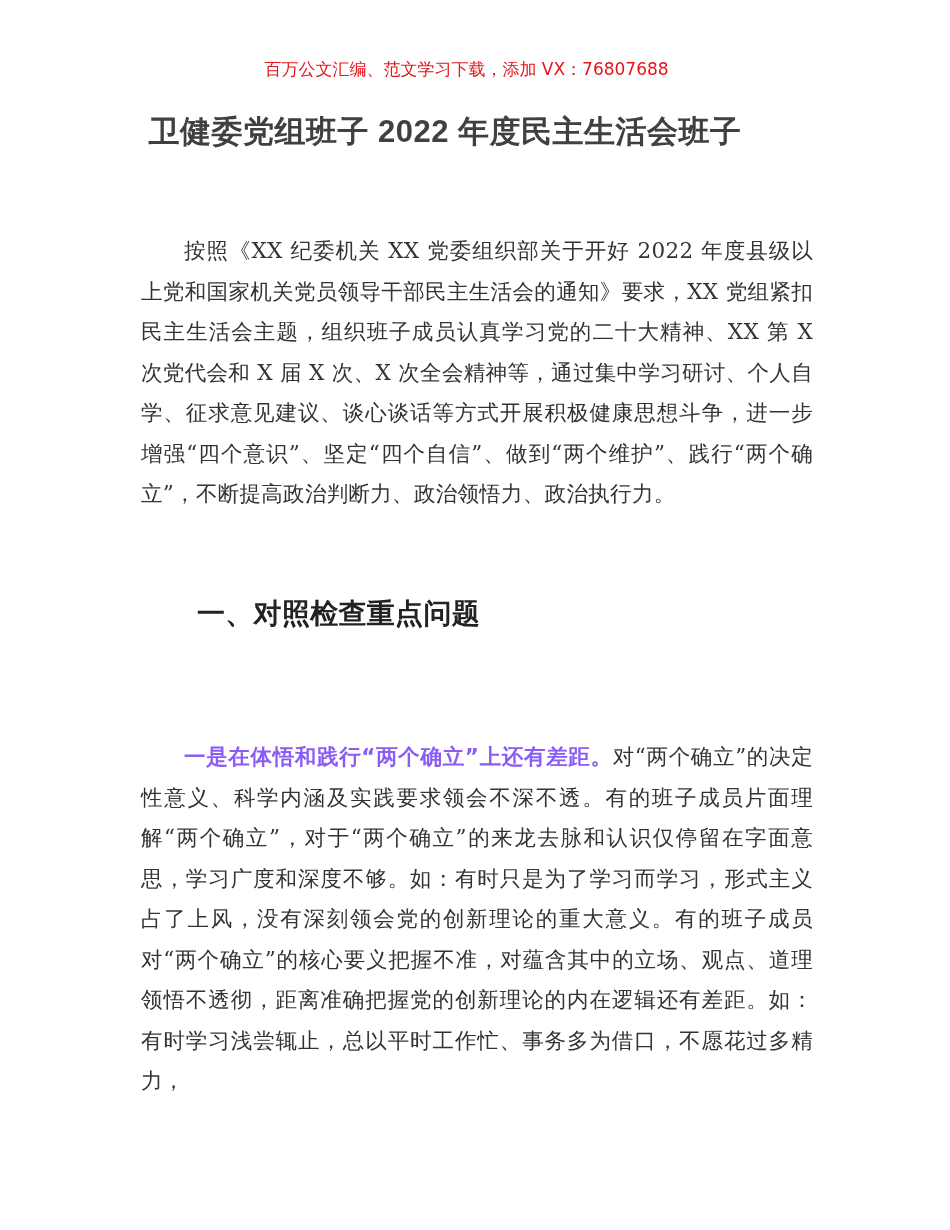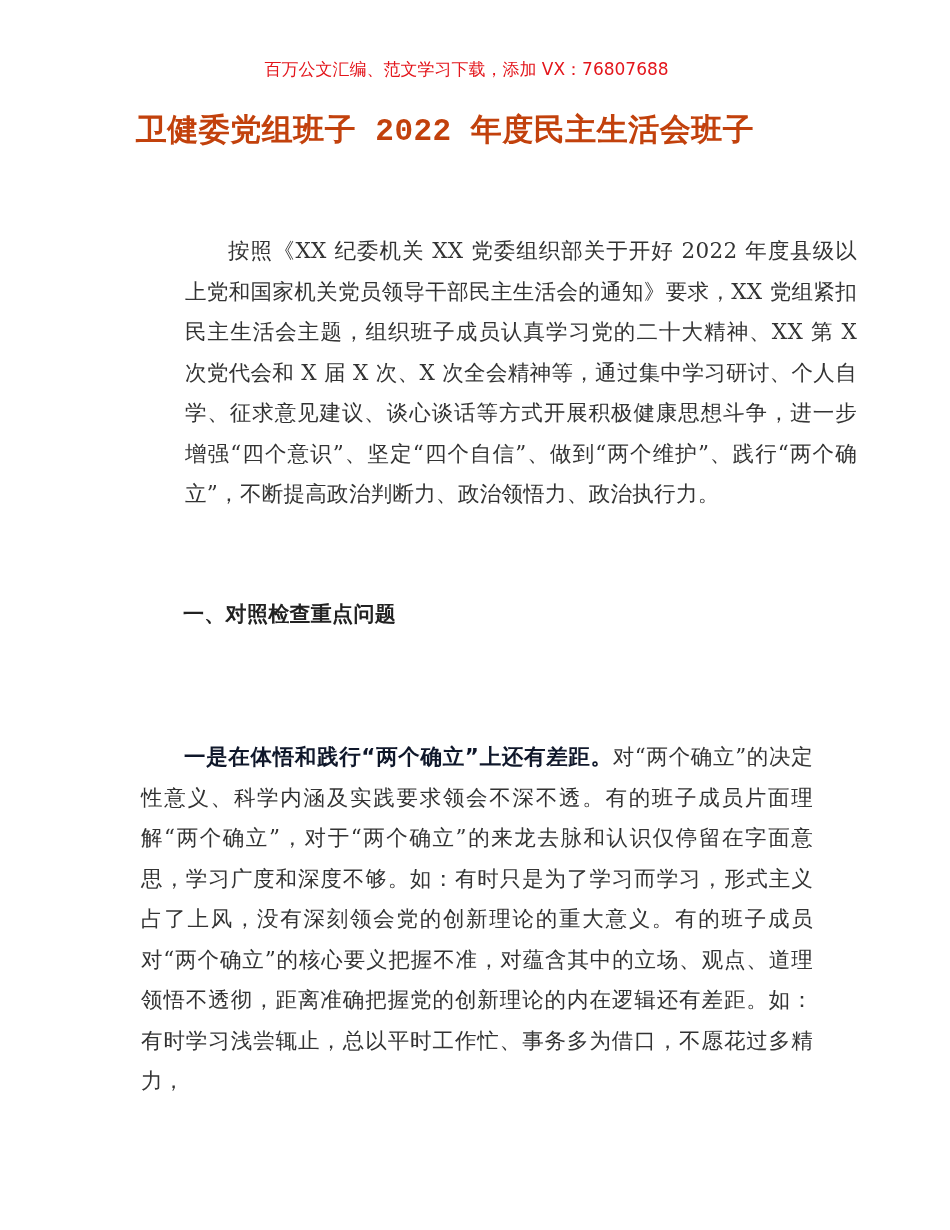--- a/index.html
+++ b/index.html
@@ -4,43 +4,43 @@
 <style>
   html, body { margin: 0; padding: 0; background: #ffffff; }
   body { width: 950px; height: 1230px; position: relative; overflow: hidden; }
   .page { position: absolute; left: 0; top: 0; width: 950px; height: 1230px; background: #fff; }
   .banner {
     position: absolute; left: 0; top: 54px; width: 933px; text-align: center;
     color: #e3151b; font-family: "DejaVu Sans", sans-serif; font-size: 17px; line-height: 30px;
   }
   .title {
     position: absolute; left: 0; top: 108px; width: 890px; text-align: center;
-    font-family: Liberation Mono, monospace; font-weight: bold; color: #c2410c;
+    font-family: Liberation Sans, sans-serif; font-weight: bold; color: #404040;
     font-size: 31px; line-height: 48px; letter-spacing: 0.5px;
   }
   .body-text {
     position: absolute; left: 141px; width: 672px;
     font-family: "DejaVu Serif", serif; font-size: 21.5px; line-height: 40.5px;
     color: #333; text-align: justify; letter-spacing: 0.3px;
   }
   .para { margin: 0; text-indent: 2em; }
-  .heading { font-family: "DejaVu Sans", sans-serif; font-weight: bold; color: #222; font-size: 21px; }
-  .bold-lead { font-family: "DejaVu Sans", sans-serif; font-weight: bold; color: #0f172a; }
+  .heading { font-family: "DejaVu Sans", sans-serif; font-weight: bold; color: #222; font-size: 28px; }
+  .bold-lead { font-family: "DejaVu Sans", sans-serif; font-weight: bold; color: #8b5cf6; }
 </style>
 </head>
 <body>
 
 <div class="page">
   <div class="banner">百万公文汇编、范文学习下载，添加 VX：76807688</div>
 
   <div class="title">
     <div>卫健委党组班子 2022 年度民主生活会班子</div>
   </div>
 
-  <div class="body-text" style="top:231px;margin-left:44px;">
+  <div class="body-text" style="top:231px;">
     <p class="para">按照《XX 纪委机关  XX 党委组织部关于开好 2022 年度县级以上党和国家机关党员领导干部民主生活会的通知》要求，XX 党组紧扣民主生活会主题，组织班子成员认真学习党的二十大精神、XX 第 X 次党代会和 X 届 X 次、X 次全会精神等，通过集中学习研讨、个人自学、征求意见建议、谈心谈话等方式开展积极健康思想斗争，进一步增强“四个意识”、坚定“四个自信”、做到“两个维护”、践行“两个确立”，不断提高政治判断力、政治领悟力、政治执行力。</p>
   </div>
 
   <div class="body-text" style="top:594px;">
     <p class="para heading">一、对照检查重点问题</p>
   </div>
 
 
   <div class="body-text" style="top:737px;">
     <p class="para"><span class="bold-lead">一是在体悟和践行“两个确立”上还有差距。</span><span>对“两个确立”的决定性意义、科学内涵及实践要求领会不深不透。有的班子成员片面理解“两个确立”，对于“两个确立”的来龙去脉和认识仅停留在字面意思，学习广度和深度不够。如：有时只是为了学习而学习，形式主义占了上风，没有深刻领会党的创新理论的重大意义。有的班子成员对“两个确立”的核心要义把握不准，对蕴含其中的立场、观点、道理领悟不透彻，距离准确把握党的创新理论的内在逻辑还有差距。如：有时学习浅尝辄止，总以平时工作忙、事务多为借口，不愿花过多精力，</span></p>

